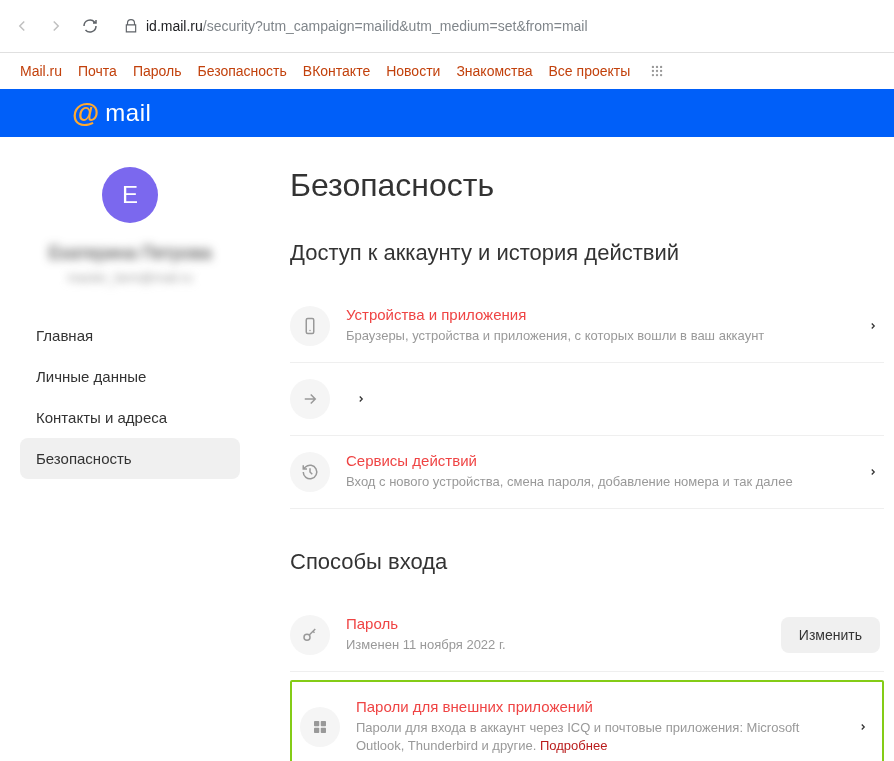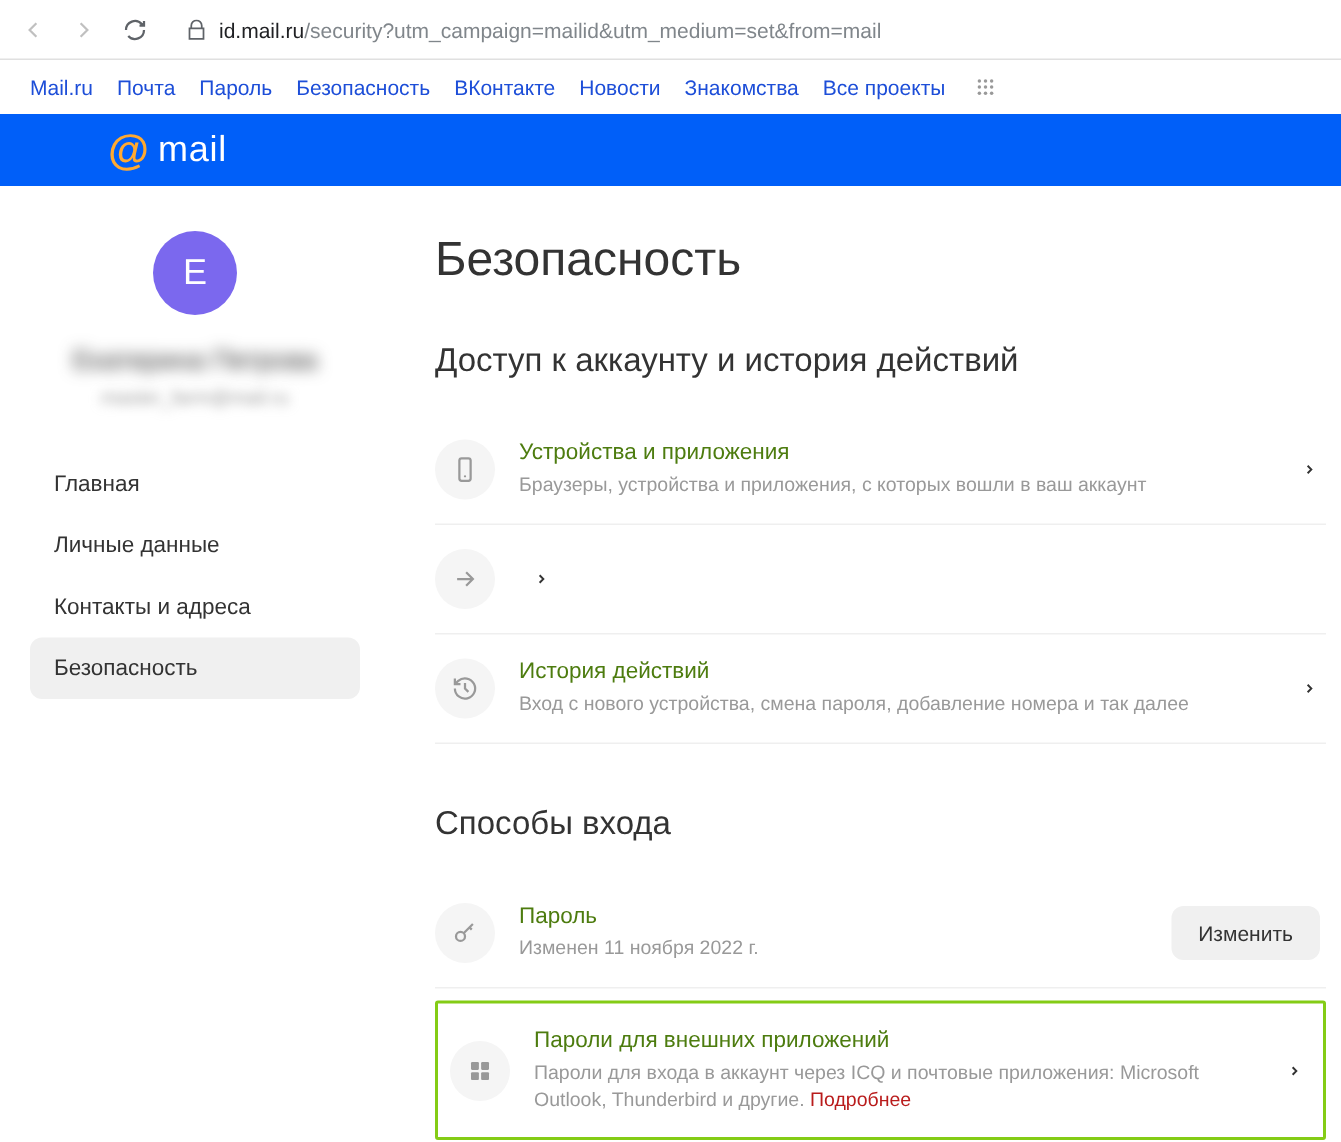--- a/index.html
+++ b/index.html
@@ -1,28 +1,28 @@
 <!DOCTYPE html>
 <html><head>
   <meta charset="utf-8">
   <style>
     * { margin: 0; padding: 0; box-sizing: border-box; }
     body { font-family: -apple-system, BlinkMacSystemFont, "Segoe UI", Arial, sans-serif; background: #fff; width: 894px; height: 761px; overflow: hidden; }
     
     
-    .browser-bar { display: flex; align-items: center; padding: 6px 10px; gap: 10px; border-bottom: 1px solid #e0e0e0; height: 40px; }
+    .browser-bar { display: flex; align-items: center; padding: 6px 10px; gap: 10px; border-bottom: 1px solid #e0e0e0; height: 53px; }
     .nav-btn { width: 24px; height: 24px; display: flex; align-items: center; justify-content: center; color: #5f6368; cursor: pointer; }
     .nav-btn.disabled { color: #c0c0c0; }
     .url-bar { flex: 1; display: flex; align-items: center; gap: 8px; padding: 0 12px; height: 30px; }
     .lock-icon { color: #5f6368; }
     .url { font-size: 14px; color: #202124; }
     .url-path { color: #80868b; }
     
     
-    .top-nav { display: flex; align-items: center; padding: 10px 20px; gap: 16px; font-size: 14px; color: #1d4ed8; }
+    .top-nav { display: flex; align-items: center; padding: 10px 20px; gap: 16px; font-size: 14px; color: #c2410c; }
     .top-nav span { cursor: pointer; }
     .top-nav .grid-icon { color: #999; margin-left: 4px; }
     
     
     .header { background: #005ff9; height: 48px; display: flex; align-items: center; padding: 0 72px; }
     .logo { display: flex; align-items: center; gap: 6px; }
     .logo-at { color: #ffa930; font-size: 28px; font-weight: bold; }
     .logo-text { color: #fff; font-size: 24px; font-weight: 400; letter-spacing: 0.5px; }
     
     
@@ -37,21 +37,21 @@
     
     .main { flex: 1; padding: 30px 10px 30px 30px; }
     .page-title { font-size: 32px; font-weight: 500; color: #333; margin-bottom: 36px; }
     .section-title { font-size: 22px; font-weight: 500; color: #333; margin-bottom: 24px; }
     .section-title.second { margin-top: 40px; }
     
     .card { display: flex; align-items: center; padding: 16px 0; border-bottom: 1px solid #efefef; cursor: pointer; }
     .card:last-of-type { border-bottom: none; }
     .card-icon { width: 40px; height: 40px; border-radius: 50%; background: #f5f5f5; display: flex; align-items: center; justify-content: center; margin-right: 16px; color: #999; flex-shrink: 0; }
     .card-content { flex: 1; }
-    .card-title { font-size: 15px; color: #4d7c0f; margin-bottom: 4px; }
+    .card-title { font-size: 15px; color: #ef4444; margin-bottom: 4px; }
     .card-subtitle { font-size: 13px; color: #999; line-height: 1.4; }
     .card-subtitle a { color: #b91c1c; text-decoration: none; }
     .chevron { color: #333; font-size: 18px; margin-left: 10px; margin-right: 6px; }
     .action-btn { background: #f0f0f0; border: none; padding: 10px 18px; border-radius: 8px; font-size: 14px; color: #333; cursor: pointer; margin-right: 4px; }
     
     .highlighted { border: 2px solid #84cc16; border-radius: 2px; padding: 12px 8px; margin-top: 8px; }
     .highlighted .card { border-bottom: none; padding: 4px 0; }
     
     svg { display: block; }
   </style>
@@ -162,21 +162,21 @@
       </div>
     </div>
 
     <div class="card">
       <div class="card-icon">
         <svg width="18" height="18" viewBox="0 0 24 24">
             <path d="M3 12a9 9 0 1 0 3-6.7L3 8m0-5v5h5M12 7v5l3 3" stroke="currentColor" stroke-width="2" fill="none"></path>
           </svg>
       </div>
       <div class="card-content">
-        <div class="card-title">История действий</div>
+        <div class="card-title">Сервисы действий</div>
         <div class="card-subtitle">Вход с нового устройства, смена пароля, добавление номера и так далее</div>
       </div>
       <div class="chevron">
         <svg width="10" height="16" viewBox="0 0 24 24">
             <path d="M9 18l6-6-6-6" stroke="currentColor" stroke-width="3" fill="none"></path>
           </svg>
       </div>
     </div>
 
     <h2 class="section-title second">Способы входа</h2>

